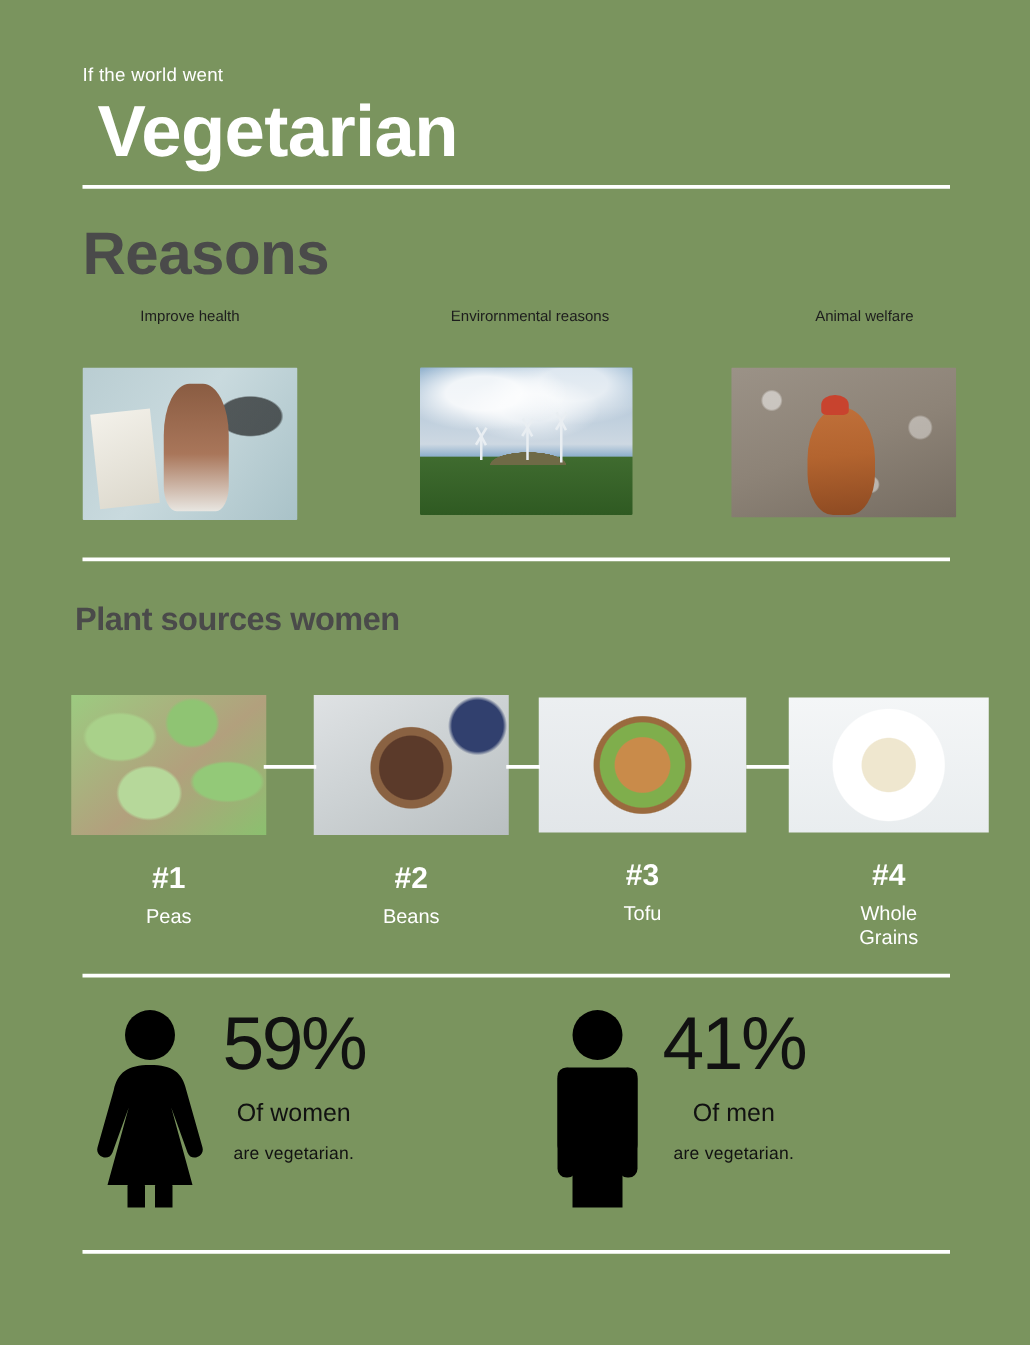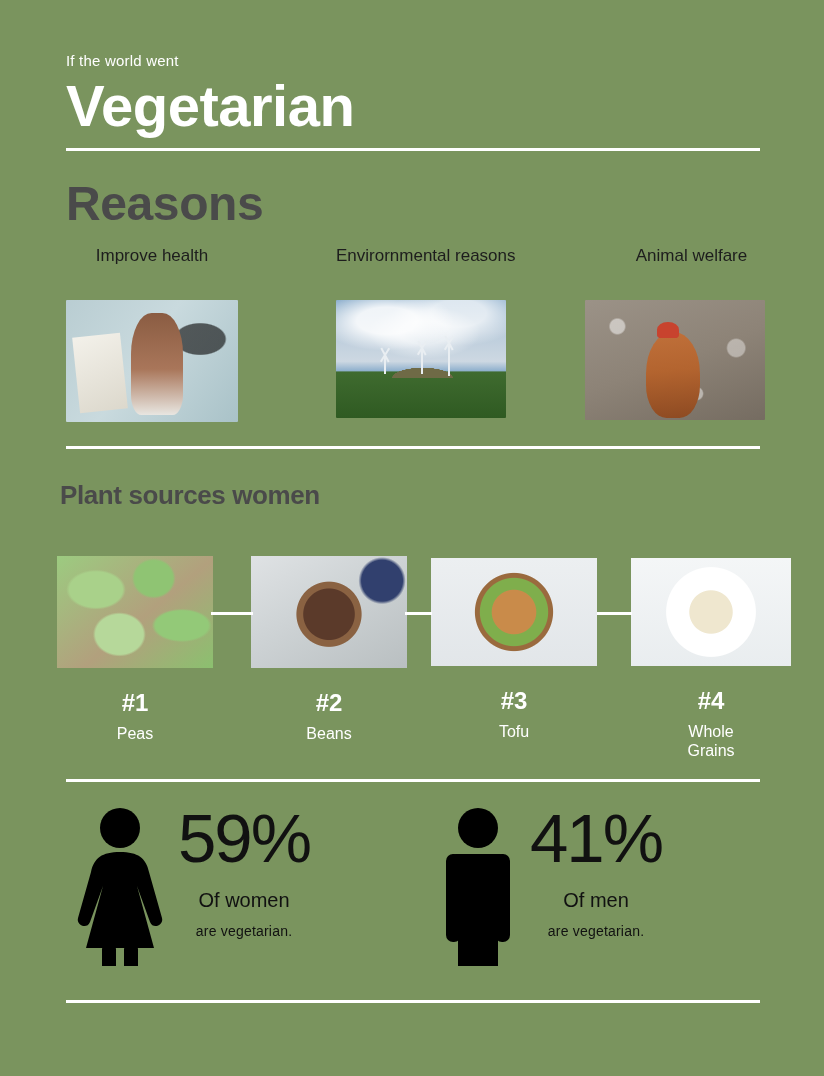--- a/index.html
+++ b/index.html
@@ -35,20 +35,21 @@
     letter-spacing: .2px;
     line-height: 1.2;
   }
   .title {
     color: #ffffff;
     font-size: 58px;
     font-weight: bold;
     letter-spacing: -0.5px;
     line-height: 1.05;
     margin-top: 6px;
+    margin-left: 12px;
   }
 
   .divider {
     position: absolute;
     left: 66px;
     width: 694px;
     height: 3px;
     background: #ffffff;
   }
   .divider.d1 { top: 148px; }
@@ -80,21 +81,21 @@
     top: 246px;
     width: 824px;
     height: 190px;
   }
   .reason {
     position: absolute;
     text-align: center;
   }
   .reason .label {
     color: #1d1d1d;
-    font-size: 17px;
+    font-size: 12px;
     line-height: 1.2;
     white-space: nowrap;
   }
   .reason .photo {
     margin-top: 34px;
     border-radius: 1px;
     overflow: hidden;
     position: relative;
   }
   .reason.r1 { left: 66px;  top: 0; width: 172px; }
@@ -282,21 +283,21 @@
   .stat.men   { left: 436px; top: 0; }
 
   .figure-icon { flex: 0 0 auto; }
 
   .stat-text {
     margin-left: 10px;
     text-align: center;
   }
   .pct {
     color: #111111;
-    font-size: 69px;
+    font-size: 60px;
     line-height: .95;
     font-weight: normal;
     letter-spacing: -2px;
   }
   .pct-label {
     color: #111111;
     font-size: 20px;
     line-height: 1.05;
     margin-top: 18px;
   }

